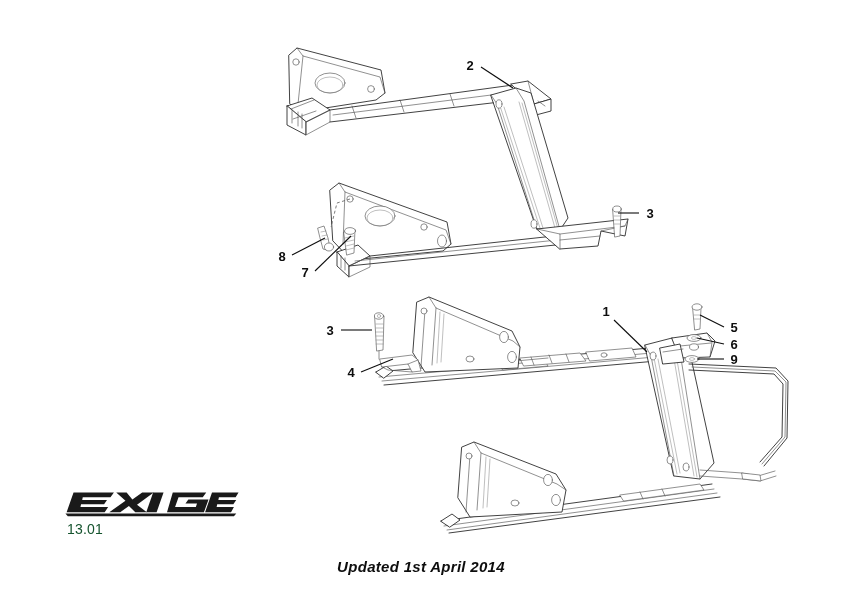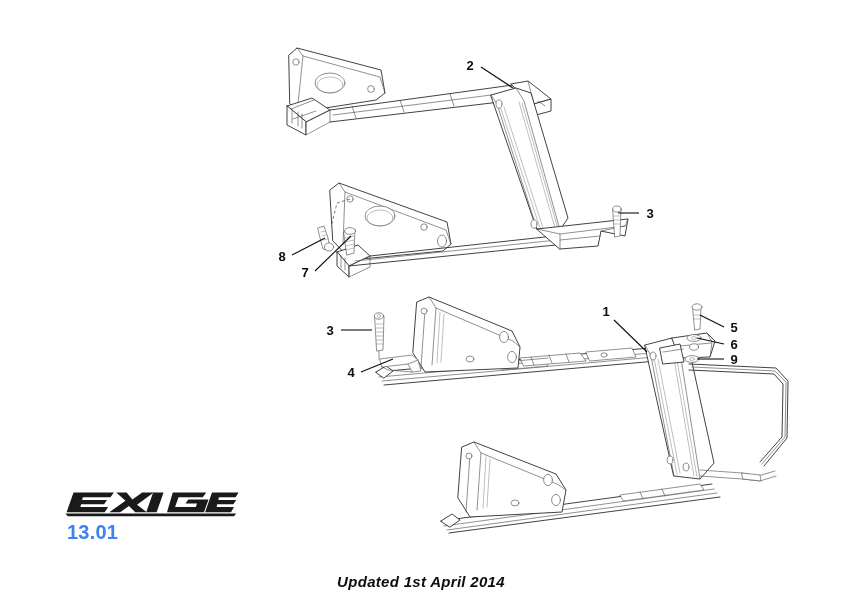--- a/index.html
+++ b/index.html
@@ -92,39 +92,38 @@
   #exige-logo {
     display: block;
     width: 176px;
     height: 30px;
   }
   #page-number {
     display: block;
     margin-top: 4px;
     margin-left: 3px;
     font-family: "Liberation Sans", sans-serif;
-    font-size: 20px;
-    font-weight: bold;
+    font-size: 14px;
+    font-weight: normal;
     letter-spacing: 0.2px;
-    color: #3b82f6;
+    color: #14532d;
     line-height: 1;
   }
   #updated-line {
     position: absolute;
     left: 0;
     top: 558px;
     width: 842px;
     text-align: center;
     font-family: "Liberation Sans", sans-serif;
     font-size: 15px;
     font-weight: bold;
     font-style: italic;
     color: #0d0d0d;
     letter-spacing: 0.3px;
-    margin-top: 15px;
   }
 </style>
 </head>
 <body>
 
 <div id="page">
 
   <svg id="diagram-svg" viewBox="0 0 842 595" xmlns="http://www.w3.org/2000/svg">
 
     <g>

